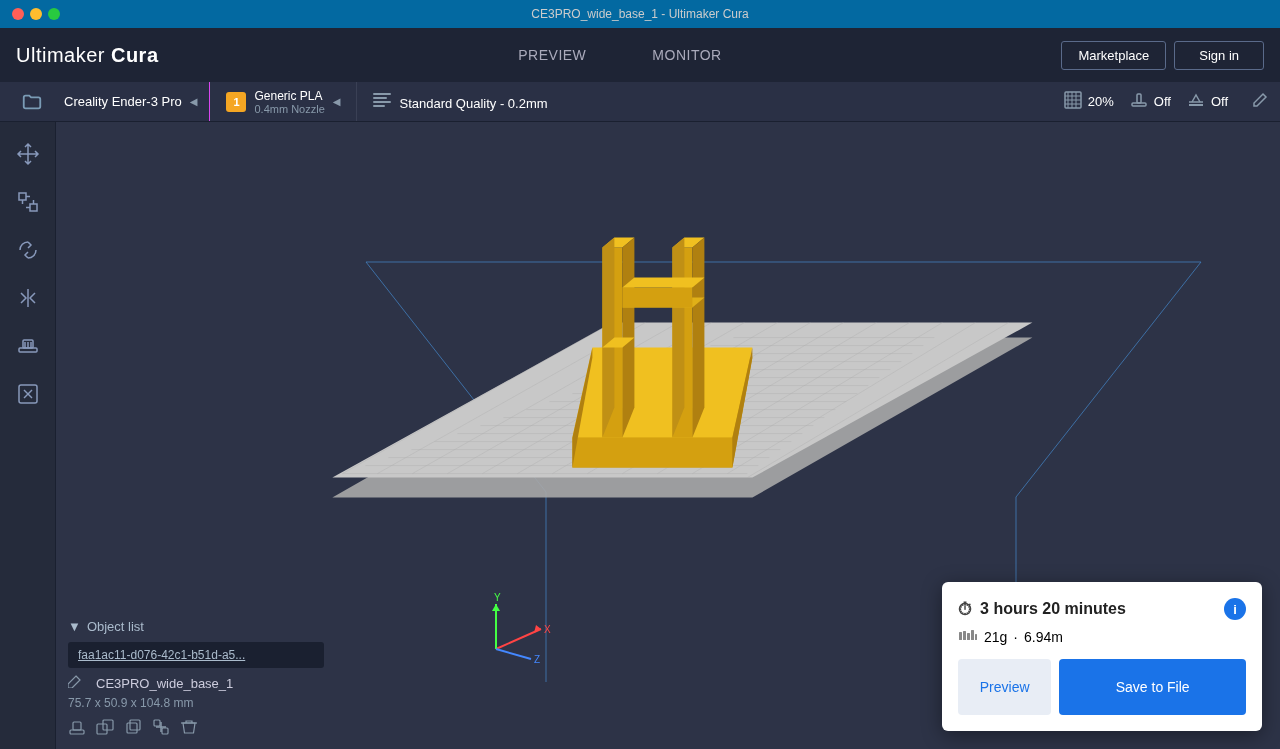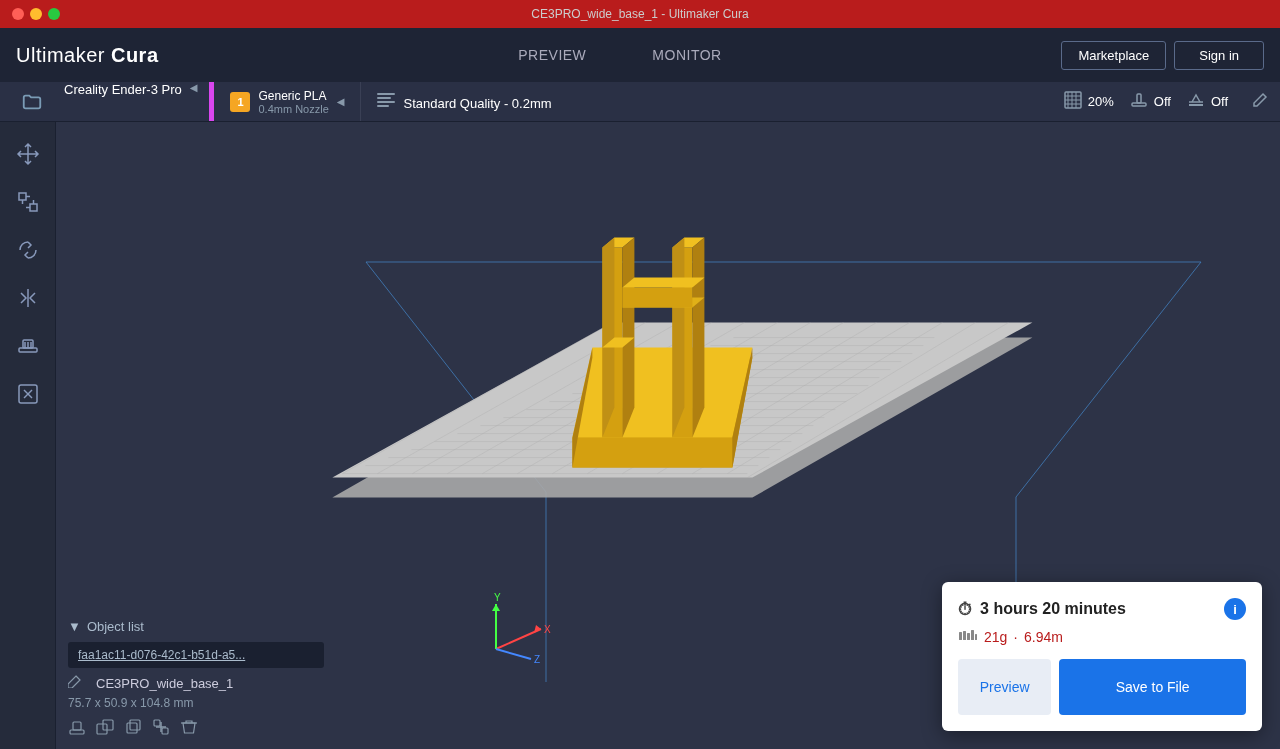--- a/index.html
+++ b/index.html
@@ -2,21 +2,21 @@
 <html><head>
   <meta charset="utf-8">
   <style>
     * { margin: 0; padding: 0; box-sizing: border-box; }
     body { width: 1280px; height: 749px; overflow: hidden; font-family: -apple-system, BlinkMacSystemFont, 'Segoe UI', sans-serif; background: #1e2435; }
 
     
     .title-bar {
       width: 100%;
       height: 28px;
-      background: #b91c1c;
+      background: #0369a1;
       display: flex;
       align-items: center;
       justify-content: center;
       position: relative;
     }
     .title-bar-title {
       color: #ccc;
       font-size: 12px;
     }
     .traffic-lights {
@@ -111,24 +111,24 @@
       border-bottom: 1px solid #1a2030;
     }
     .toolbar-folder {
       width: 40px; height: 40px;
       display: flex; align-items: center; justify-content: center;
       cursor: pointer;
     }
     .toolbar-folder svg { width: 22px; height: 22px; }
     .printer-selector {
       display: flex;
-      align-items: flex-start;
+      align-items: center;
       gap: 8px;
       padding: 0 12px;
-      border-right: 5px solid #d946ef;
+      border-right: 1px solid #d946ef;
       height: 100%;
       cursor: pointer;
     }
     .printer-name {
       color: white;
       font-size: 13px;
     }
     .chevron-icon {
       color: #8899aa;
       font-size: 10px;
@@ -305,21 +305,21 @@
       color: white;
       display: flex; align-items: center; justify-content: center;
       font-size: 13px;
       font-weight: bold;
       cursor: pointer;
     }
     .print-material {
       display: flex;
       align-items: center;
       gap: 6px;
-      color: #b91c1c;
+      color: #000000;
       font-size: 14px;
       margin-bottom: 14px;
     }
     .print-actions {
       display: flex;
       gap: 8px;
     }
     .btn-preview {
       flex: 1;
       padding: 10px;

